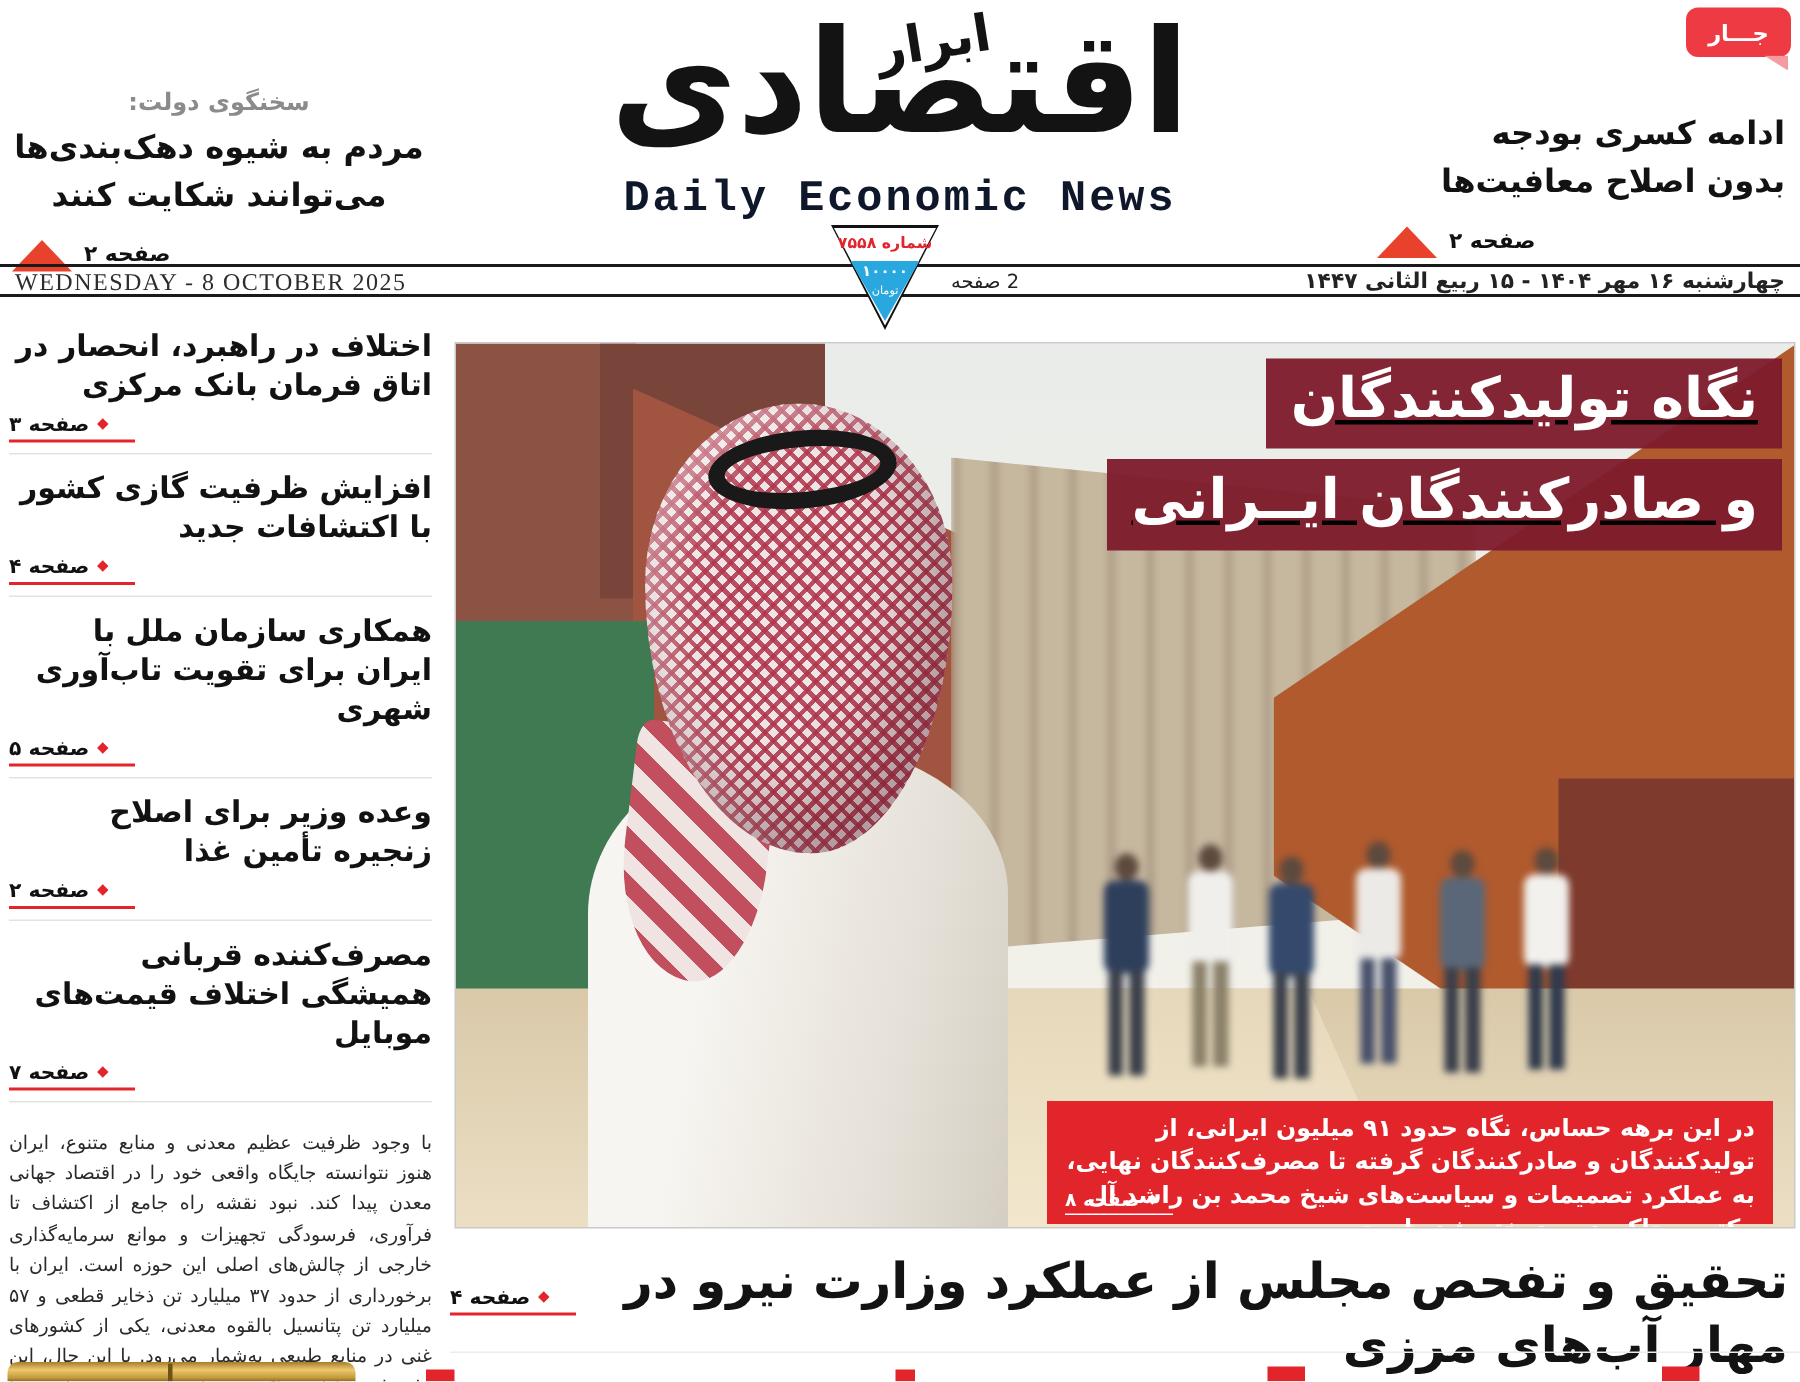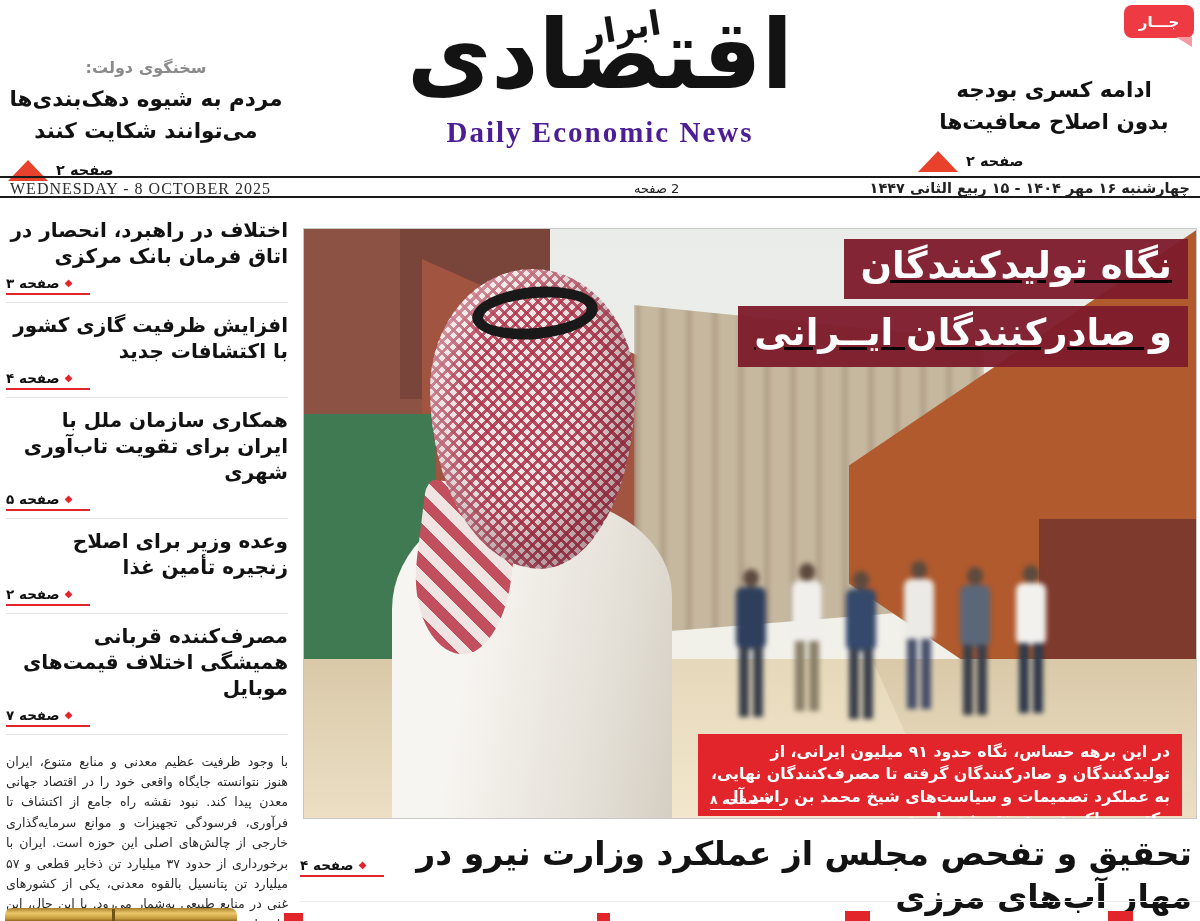--- a/index.html
+++ b/index.html
@@ -20,40 +20,40 @@
   .jar-tail{position:absolute;right:2px;bottom:-9px;width:16px;height:10px;background:#f59aa0;
        clip-path:polygon(0 0,100% 0,100% 100%);}
 
   
   .masthead{position:absolute;top:8px;left:330px;width:540px;text-align:center;}
   .logo-wrap{position:relative;height:112px;}
   .logo-main{font-size:92px;font-weight:bold;color:#131313;letter-spacing:-3px;line-height:1.05;
        transform:scaleY(1.04);font-family:"DejaVu Sans",sans-serif;}
   .logo-small{position:absolute;top:0px;left:47%;font-size:34px;font-weight:bold;color:#131313;
        transform:rotate(-9deg);}
-  .logo-sub{font-family:Liberation Serif, serif;font-weight:bold;font-size:29px;color:#4c1d95;
+  .logo-sub{font-family:Liberation Mono, monospace;font-weight:bold;font-size:29px;color:#0f172a;
        letter-spacing:2px;margin-top:-4px;}
 
   
   .badge{position:absolute;top:150px;left:554px;width:72px;height:70px;z-index:5;}
   .badge-outer{position:absolute;inset:0;background:#111;clip-path:polygon(0 0,100% 0,50% 100%);}
   .badge-inner{position:absolute;left:2px;top:2px;width:68px;height:65px;background:#fff;
        clip-path:polygon(0 0,100% 0,50% 100%);}
   .badge-issue{position:absolute;top:6px;width:100%;text-align:center;color:#e0262c;
        font-size:10.5px;font-weight:bold;direction:rtl;z-index:3;}
   .badge-blue{position:absolute;left:13px;top:24px;width:46px;height:40px;background:var(--blue);
        clip-path:polygon(0 0,100% 0,50% 100%);z-index:2;}
   .badge-price{position:absolute;top:26px;width:100%;text-align:center;color:#fff;font-size:10px;
        font-weight:bold;letter-spacing:1px;z-index:3;}
   .badge-unit{position:absolute;top:39px;width:100%;text-align:center;color:#fff;font-size:7.5px;z-index:3;}
 
   
   .ear{position:absolute;direction:rtl;}
   .ear-left{top:58px;left:8px;width:276px;text-align:center;}
-  .ear-right{top:74px;right:10px;width:272px;text-align:center;}
+  .ear-right{top:74px;right:10px;width:272px;text-align:right;}
   .kicker{font-size:16px;font-weight:bold;color:#8b8b8b;margin-bottom:6px;}
   .ear-headline{font-size:21.5px;font-weight:bold;color:var(--ink);line-height:1.5;}
   .page-row{display:flex;align-items:center;gap:8px;margin-top:12px;direction:ltr;}
   .tri-up{width:0;height:0;border-left:20px solid transparent;border-right:20px solid transparent;
        border-bottom:21px solid var(--tri);}
   .page-row-label{font-size:14.5px;font-weight:bold;color:#111;direction:rtl;}
 
   
   .datebar{position:absolute;top:176px;left:0;width:1200px;height:22px;
        border-top:2px solid #1a1a1a;border-bottom:2px solid #1a1a1a;}
@@ -160,20 +160,28 @@
   </div>
 
   <div class="masthead">
     <div class="logo-wrap">
       <div class="logo-main">اقتصادی</div>
       <div class="logo-small">ابرار</div>
     </div>
     <div class="logo-sub">Daily Economic News</div>
   </div>
 
+  <div class="badge">
+    <div class="badge-outer"></div>
+    <div class="badge-inner"></div>
+    <div class="badge-issue">شماره ۷۵۵۸</div>
+    <div class="badge-blue"></div>
+    <div class="badge-price">۱۰۰۰۰</div>
+    <div class="badge-unit">تومان</div>
+  </div>
 
   <div class="ear ear-left">
     <div class="kicker">سخنگوی دولت:</div>
     <div class="ear-headline">مردم به شیوه دهک‌بندی‌ها می‌توانند شکایت کنند</div>
     <div class="page-row">
       <div class="tri-up"></div>
       <div class="page-row-label">صفحه ۲</div>
     </div>
   </div>
 

